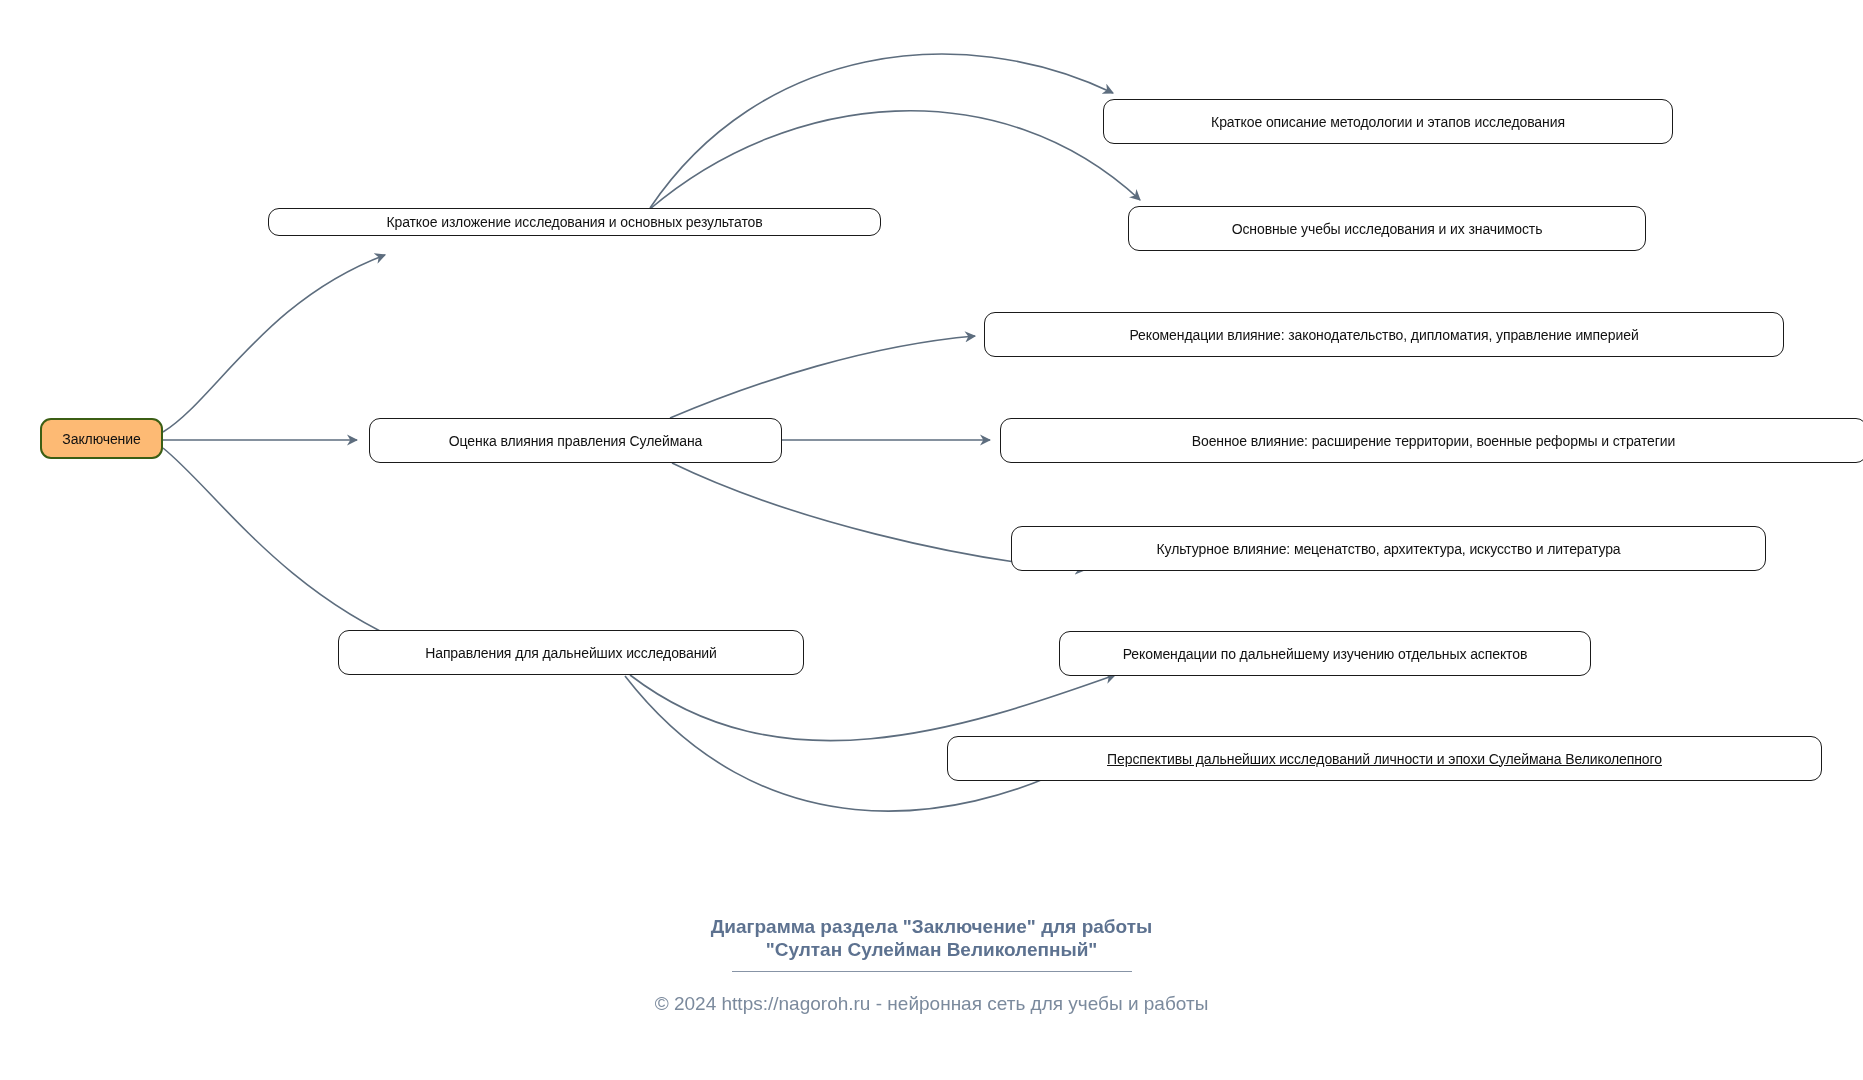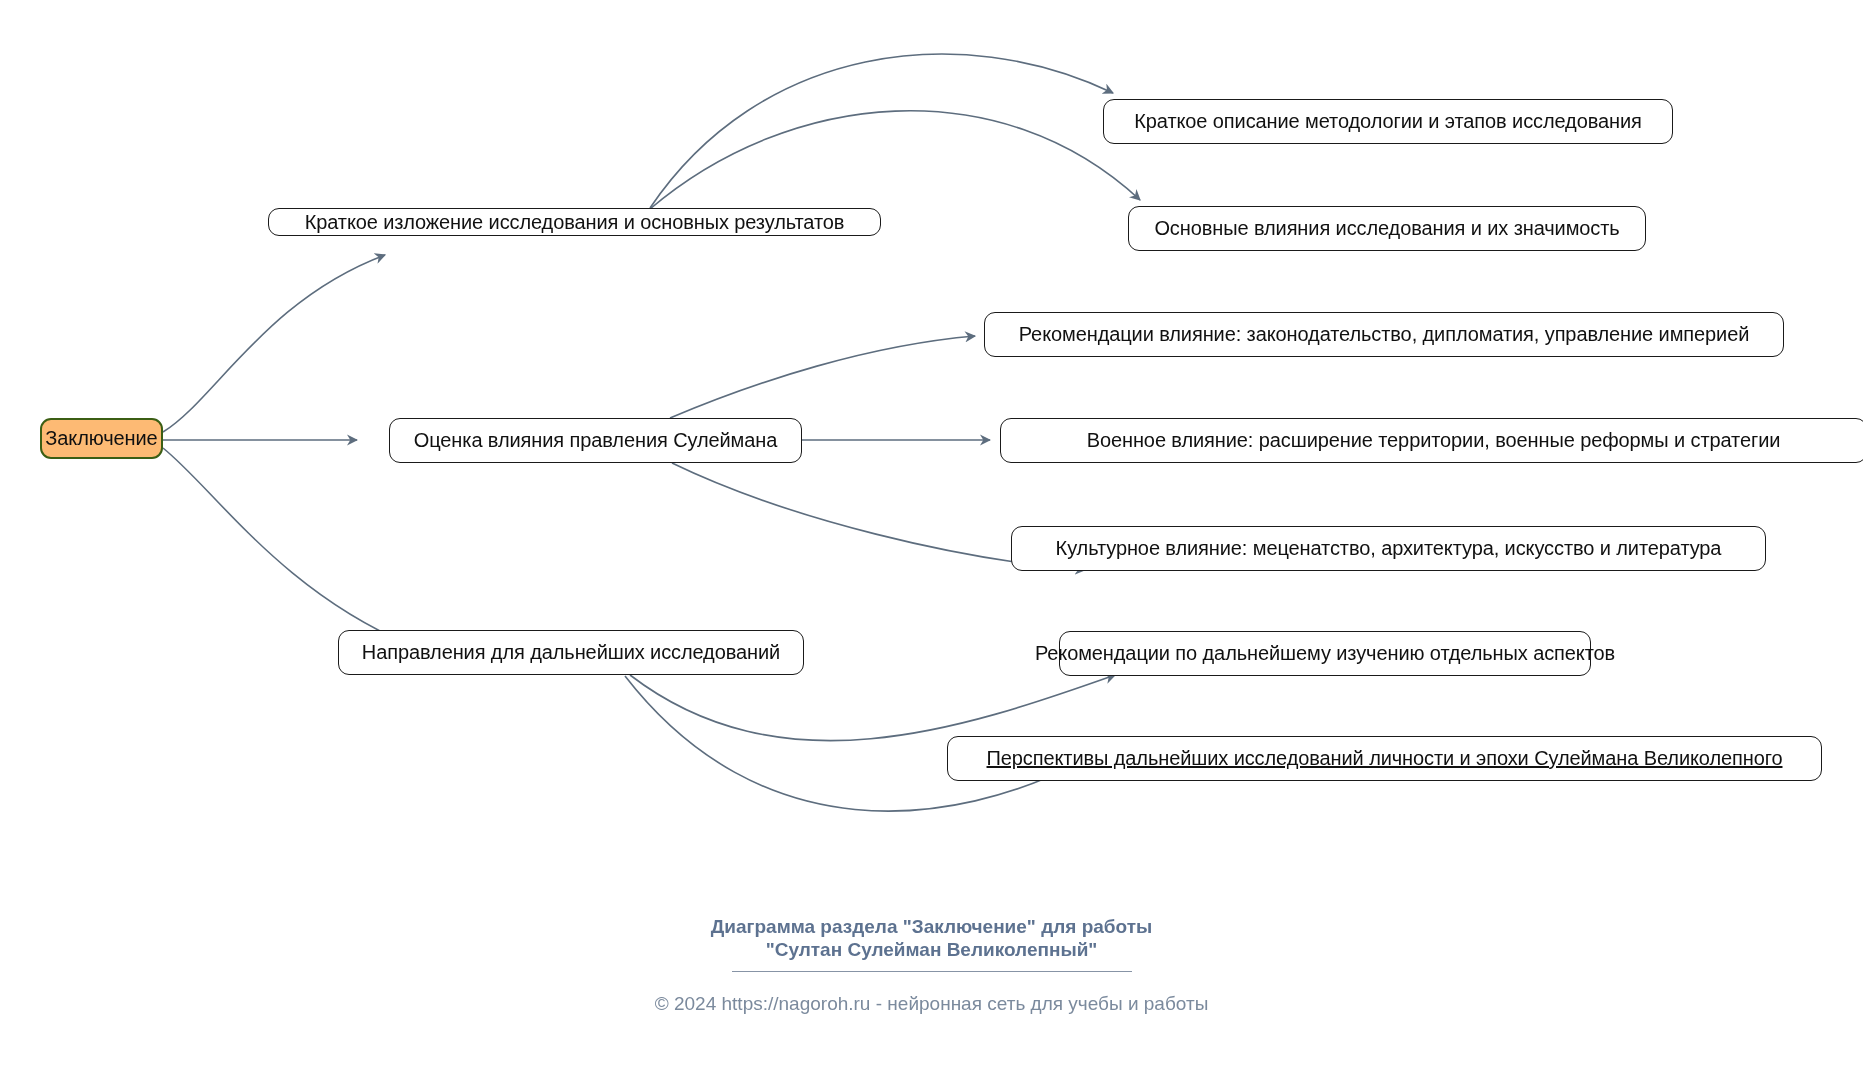--- a/index.html
+++ b/index.html
@@ -2,21 +2,21 @@
 <html><head>
 <meta charset="utf-8">
 <style>
   html,body{margin:0;padding:0;background:#ffffff;}
   body{width:1863px;height:1080px;overflow:hidden;font-family:"Liberation Sans",sans-serif;position:relative;}
   #stage{position:absolute;left:0;top:0;width:1863px;height:1080px;}
   #edges{position:absolute;left:0;top:0;width:1863px;height:1080px;pointer-events:none;}
 
   .node{position:absolute;box-sizing:border-box;display:flex;align-items:center;
         justify-content:center;background:#ffffff;border:1.4px solid #1a1a1a;
-        border-radius:11px;color:#111111;font-size:20px;letter-spacing:-0.1px;
+        border-radius:11px;color:#111111;font-size:14px;letter-spacing:-0.1px;
         white-space:nowrap;text-align:center;}
   .node.root{background:#fdba74;border:2px solid #3b5e14;border-radius:11px;color:#101010;}
 
   .footer{position:absolute;left:0;width:1863px;text-align:center;}
   .footer-title{top:915px;font-size:19px;font-weight:bold;color:#5d7290;line-height:23px;}
   .footer-rule{position:absolute;left:50%;transform:translateX(-50%);top:971px;
                width:400px;height:0;border-top:1.6px solid #8794a6;}
   .footer-copy{top:993px;font-size:19px;color:#7b8a9d;}
 </style>
 </head>
@@ -42,31 +42,31 @@
         <path d="M 625 676 C 760 850, 950 830, 1085 760" fill="none" stroke="#5d6d7e" stroke-width="1.6" marker-end="url(#arrow)"></path>
       </g>
   </svg>
   <div id="nodes">
       <div class="node root" style="left: 40px; top: 418px; width: 123px; height: 41px;">
         <span>Заключение</span>
       </div>
       <div class="node" style="left: 268px; top: 208px; width: 613px; height: 28px;">
         <span>Краткое изложение исследования и основных результатов</span>
       </div>
-      <div class="node" style="left: 369px; top: 418px; width: 413px; height: 45px; margin-left: 20px;">
+      <div class="node" style="left: 369px; top: 418px; width: 413px; height: 45px;">
         <span>Оценка влияния правления Сулеймана</span>
       </div>
       <div class="node" style="left: 338px; top: 630px; width: 466px; height: 45px;">
         <span>Направления для дальнейших исследований</span>
       </div>
       <div class="node" style="left: 1103px; top: 99px; width: 570px; height: 45px;">
         <span>Краткое описание методологии и этапов исследования</span>
       </div>
       <div class="node" style="left: 1128px; top: 206px; width: 518px; height: 45px;">
-        <span>Основные влияния исследования и их значимость</span>
+        <span>Основные учебы исследования и их значимость</span>
       </div>
       <div class="node" style="left: 984px; top: 312px; width: 800px; height: 45px;">
         <span>Рекомендации влияние: законодательство, дипломатия, управление империей</span>
       </div>
       <div class="node" style="left: 1000px; top: 418px; width: 867px; height: 45px;">
         <span>Военное влияние: расширение территории, военные реформы и стратегии</span>
       </div>
       <div class="node" style="left: 1011px; top: 526px; width: 755px; height: 45px;">
         <span>Культурное влияние: меценатство, архитектура, искусство и литература</span>
       </div>

